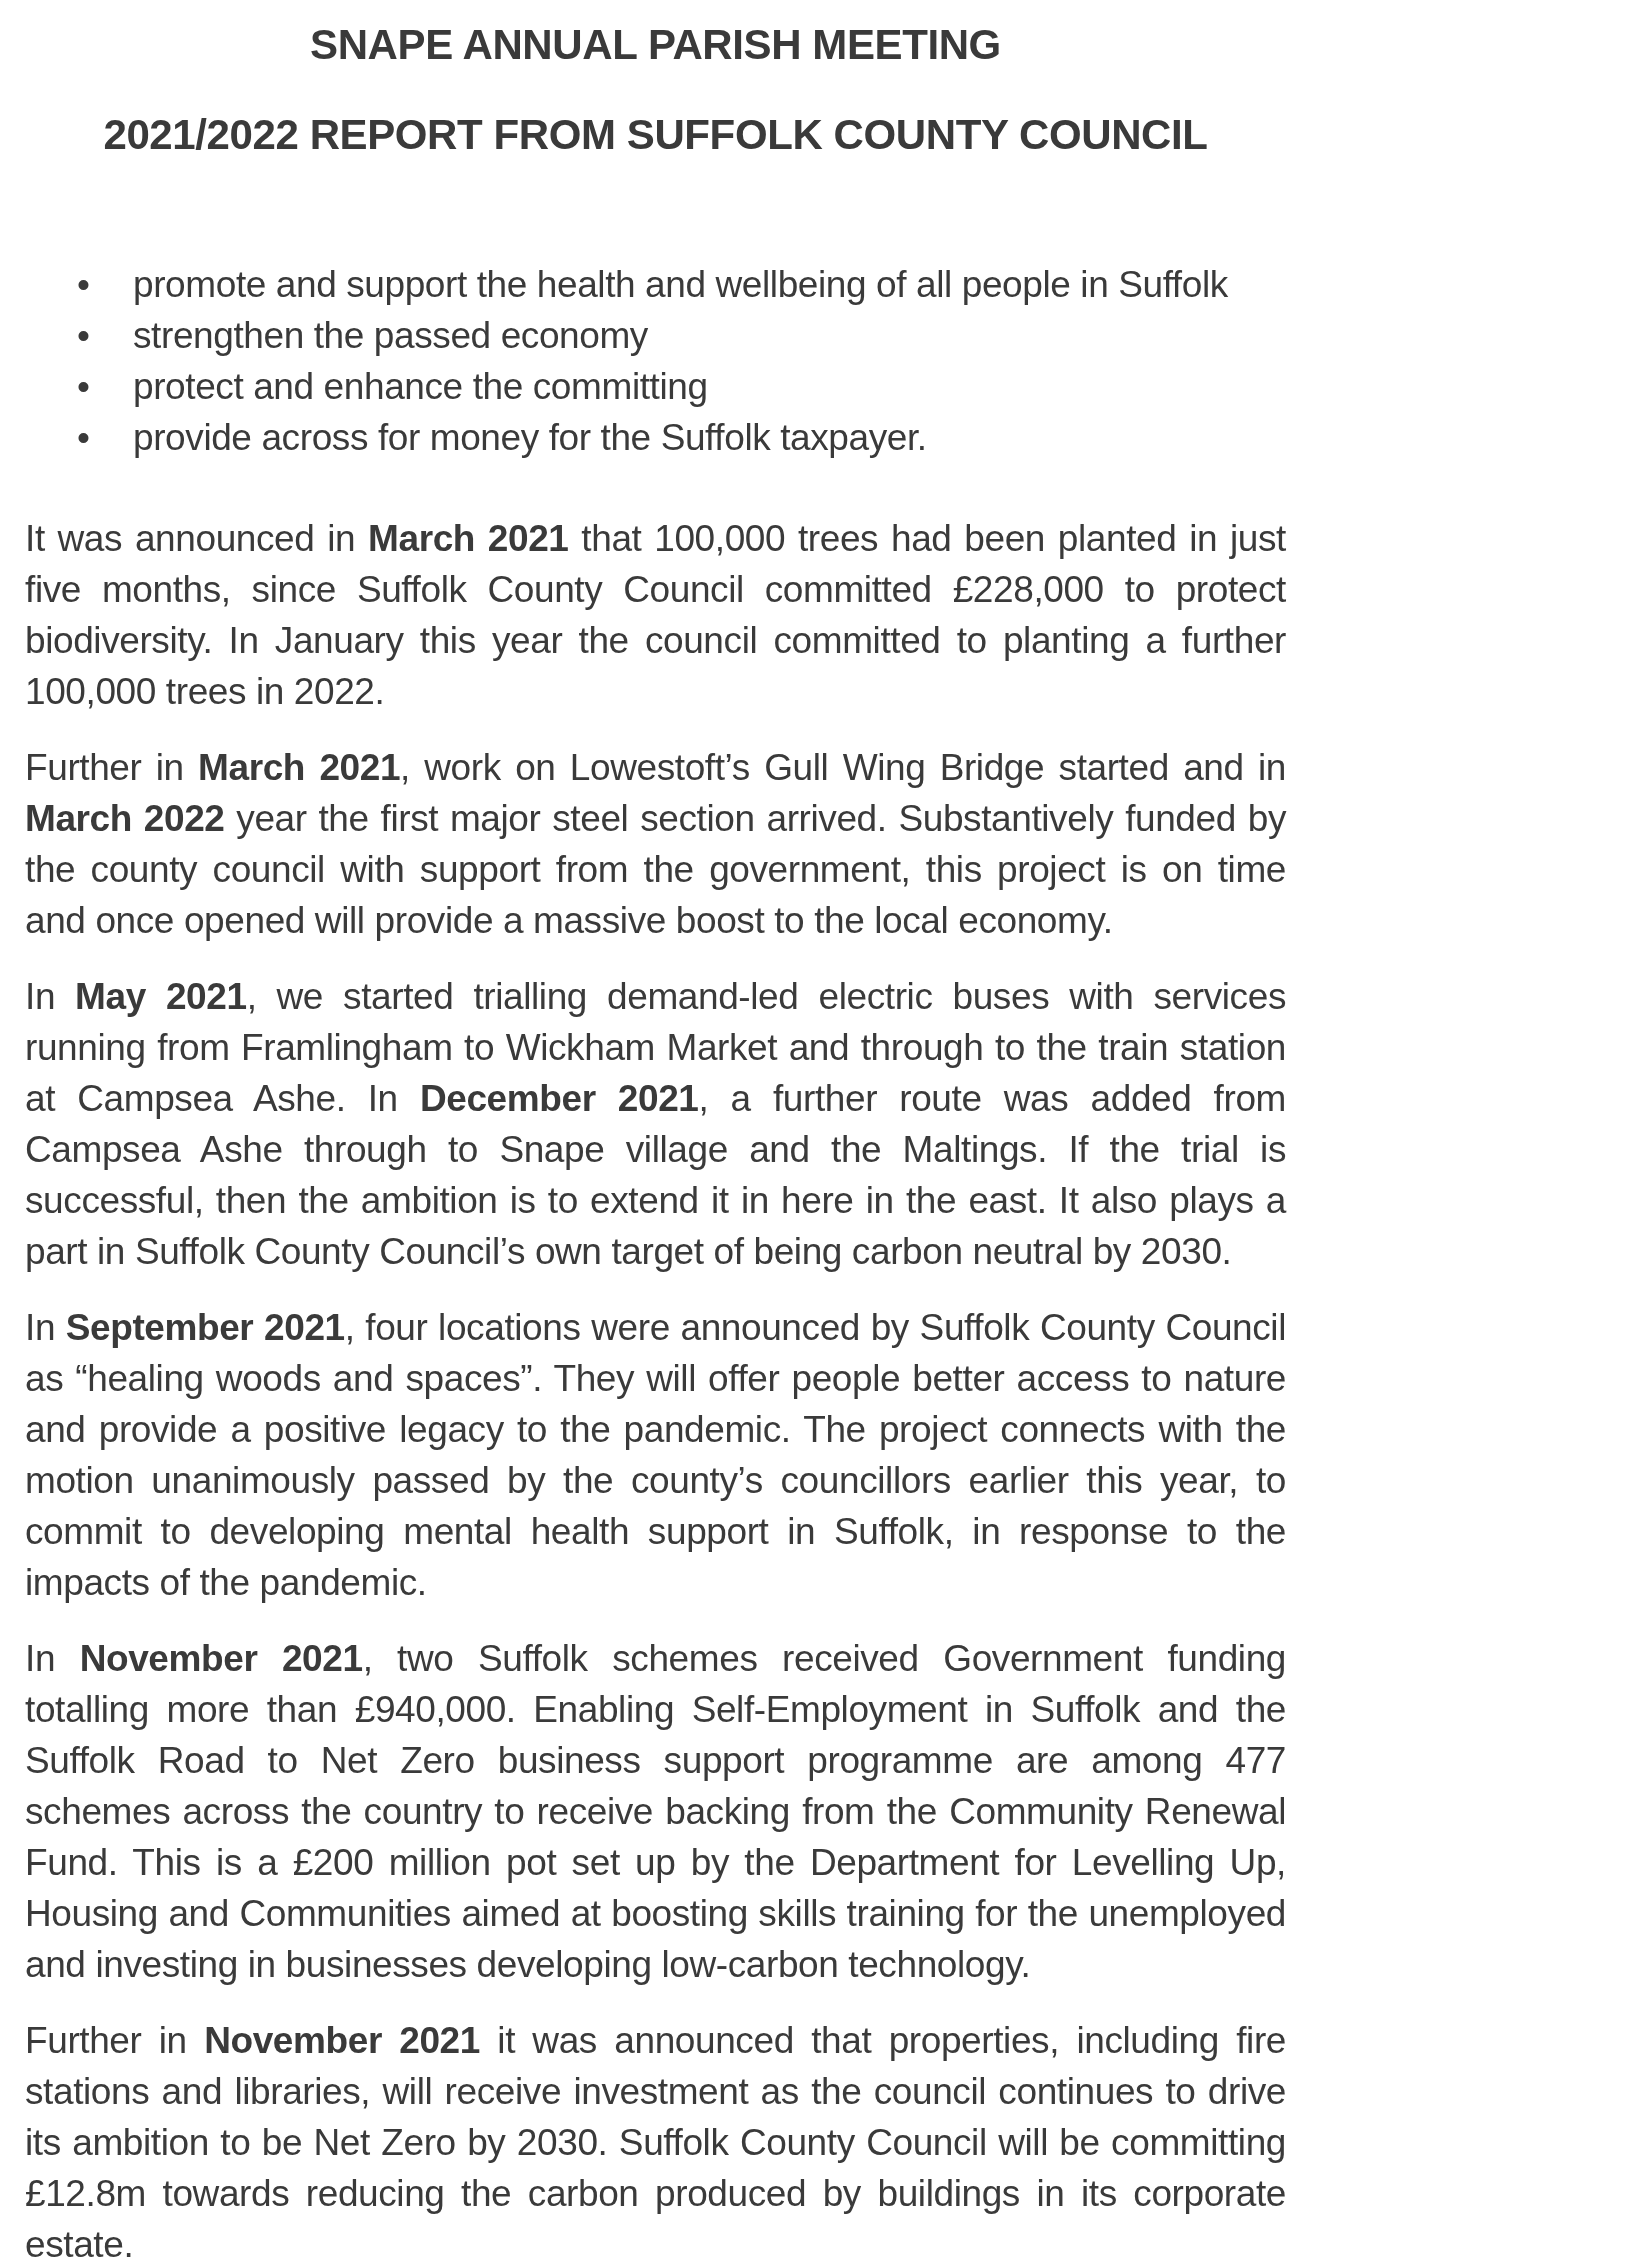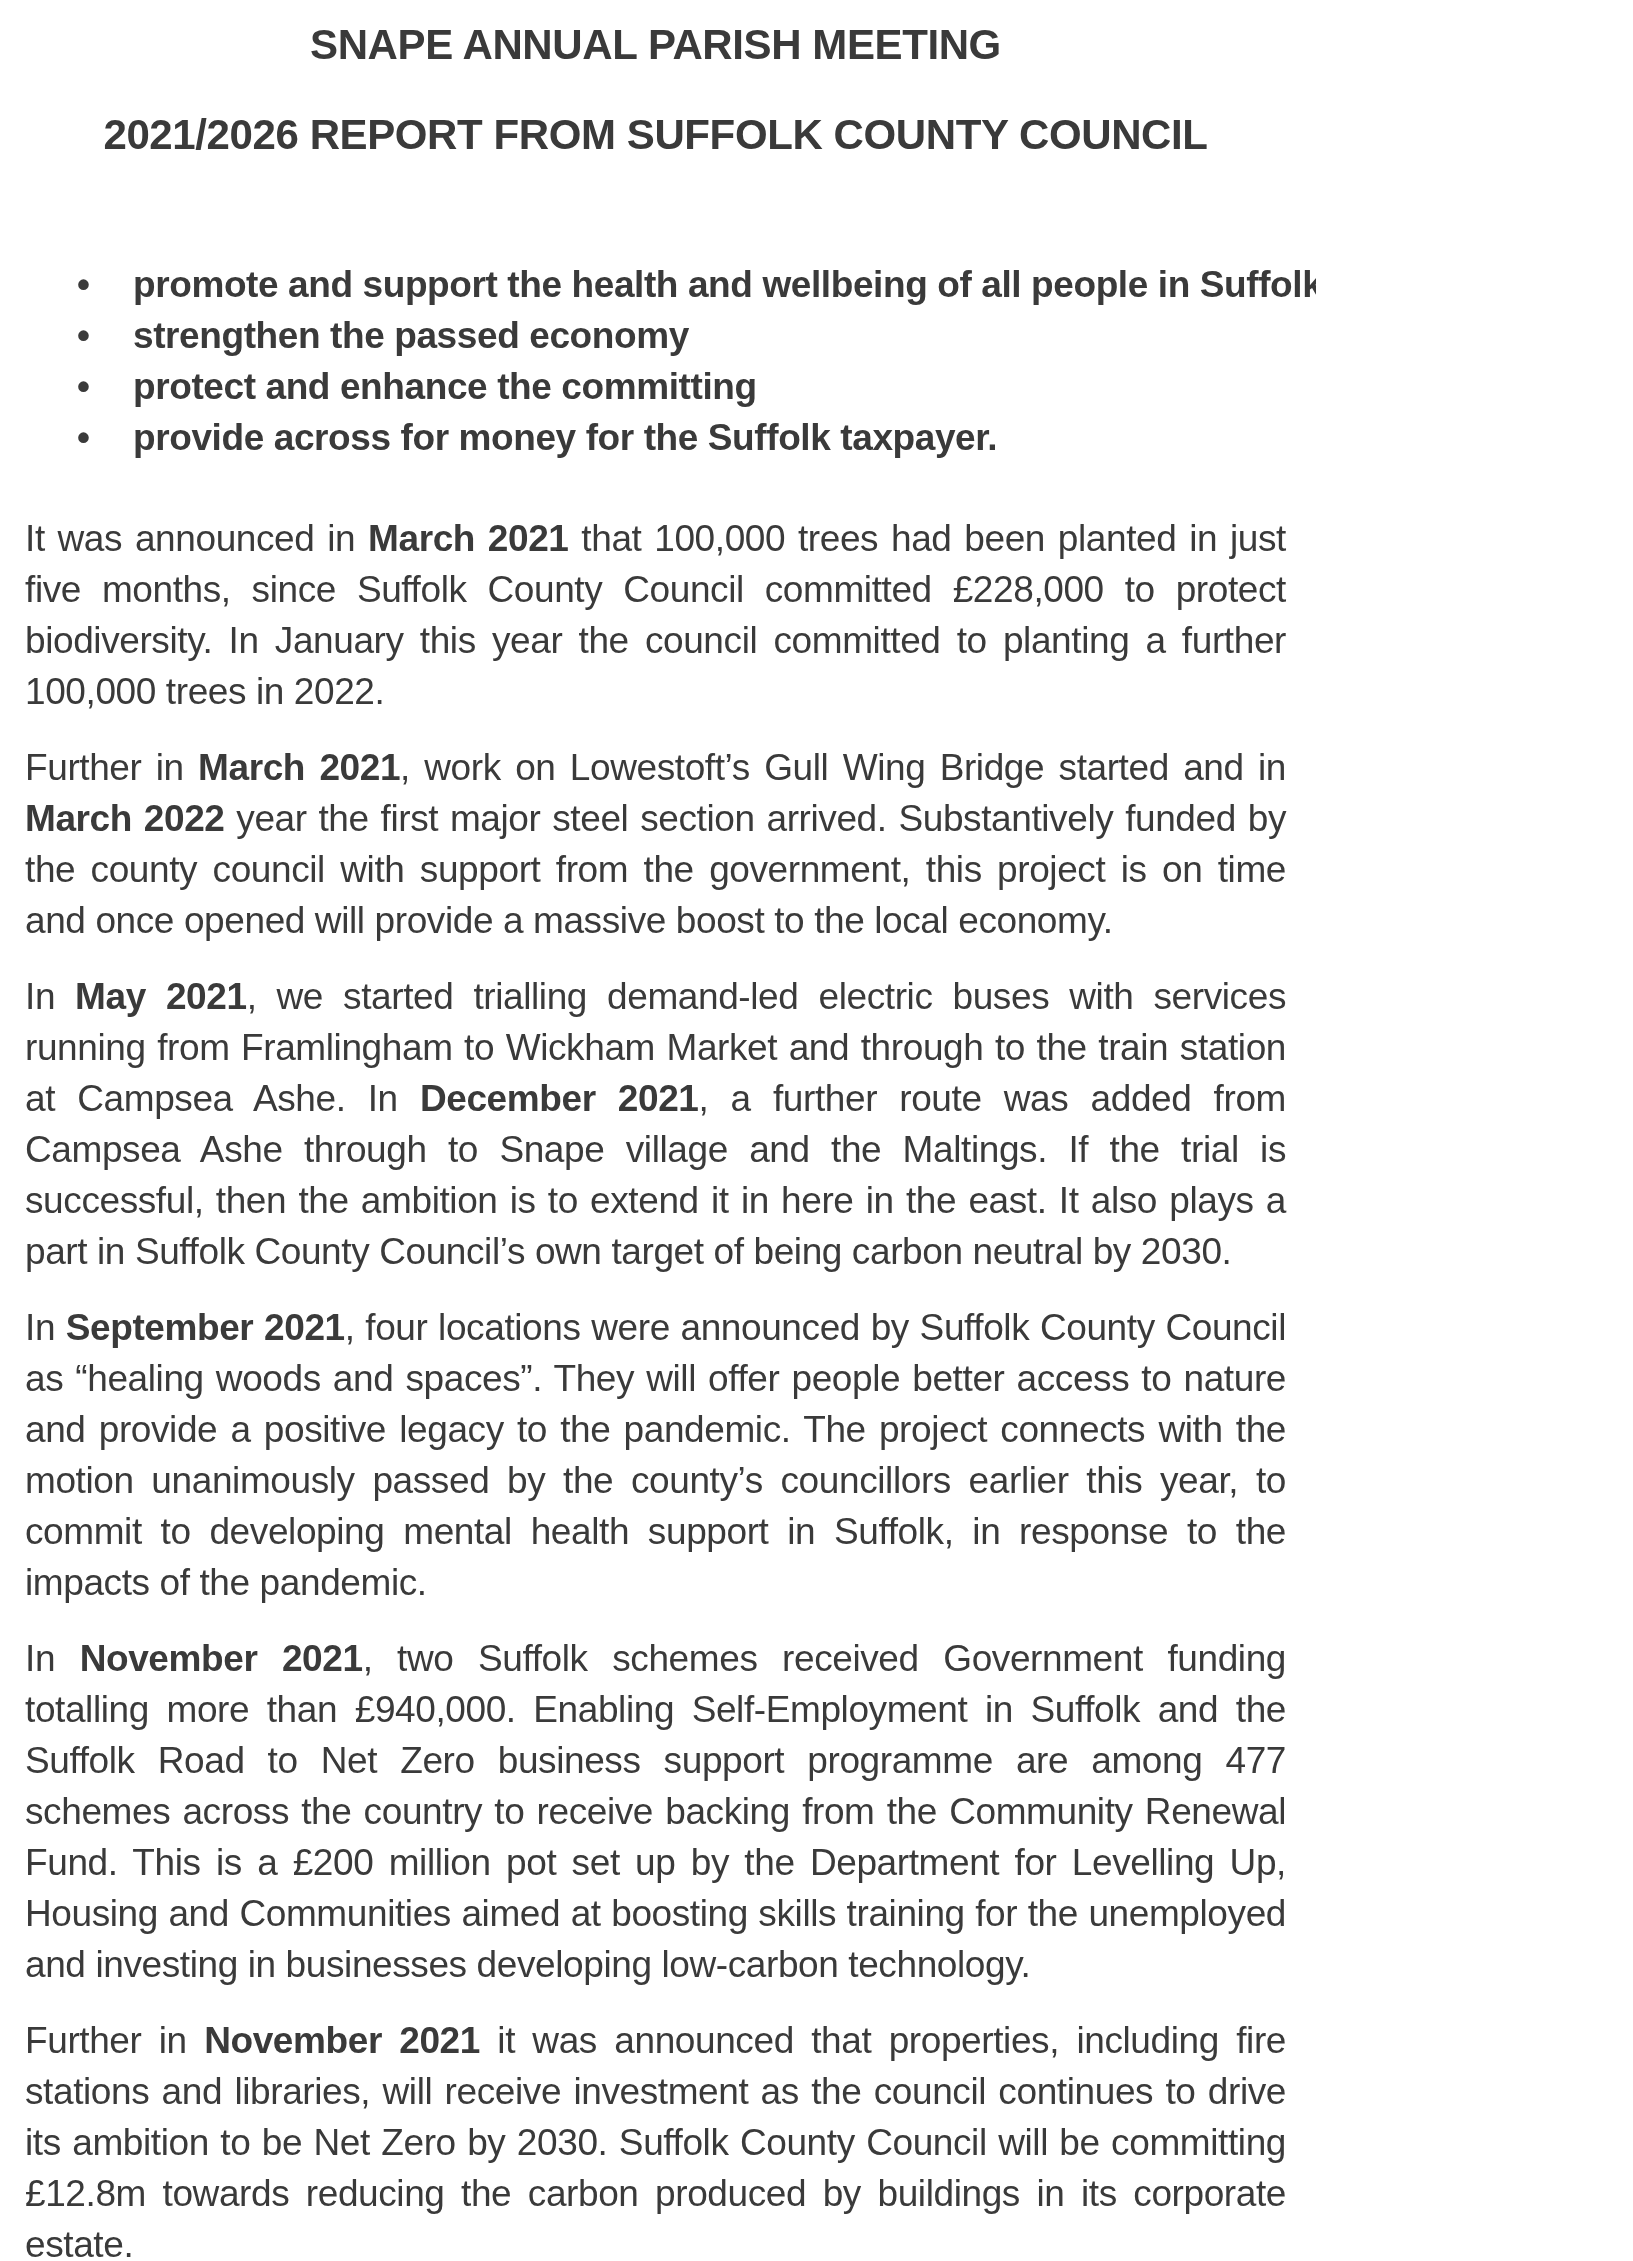--- a/index.html
+++ b/index.html
@@ -31,21 +31,20 @@
   .doc-title   { margin: 0 0 39px 0; }
   .doc-subtitle{ margin: 0 0 99px 0; }
   .intro {
     margin: 0 0 59px 0;
     white-space: nowrap;
   }
   .priorities {
     margin: 0 0 50px 0;
     padding: 0;
     list-style: none;
-    font-weight: bold;
   }
   .priorities li {
     position: relative;
     padding-left: 108px;
     line-height: 51px;
     white-space: nowrap;
   }
   .priorities li::before {
     content: "\2022";
     position: absolute;
@@ -61,21 +60,21 @@
     text-align: justify;
   }
   .body-para:last-child { margin-bottom: 4px; }
   .body-para strong { font-weight: bold; }
 </style>
 </head>
 <body>
 
 <div class="page" style="--text-color: #3a3a3a; --bg-color: #ffffff;">
   <h1 class="doc-title">SNAPE ANNUAL PARISH MEETING</h1>
-  <h2 class="doc-subtitle">2021/2026 REPORT FROM SUFFOLK COUNTY COUNCIL</h2>
+  <h2 class="doc-subtitle">2021/2022 REPORT FROM SUFFOLK COUNTY COUNCIL</h2>
   <ul class="priorities">
       <li>promote and support the health and wellbeing of all people in Suffolk</li>
       <li>strengthen the passed economy</li>
       <li>protect and enhance the committing</li>
       <li>provide across for money for the Suffolk taxpayer.</li>
     </ul>
   <div id="paragraph-host">
       <p class="body-para"><span>It was announced in </span><strong>March 2021</strong><span> that 100,000 trees had been planted in just five months, since Suffolk County Council committed £228,000 to protect biodiversity. In January this year the council committed to planting a further 100,000 trees in 2022.</span></p>
       <p class="body-para"><span>Further in </span><strong>March 2021</strong><span>, work on Lowestoft’s Gull Wing Bridge started and in </span><strong>March 2022</strong><span> year the first major steel section arrived. Substantively funded by the county council with support from the government, this project is on time and once opened will provide a massive boost to the local economy.</span></p>
       <p class="body-para"><span>In </span><strong>May 2021</strong><span>, we started trialling demand-led electric buses with services running from Framlingham to Wickham Market and through to the train station at Campsea Ashe. In </span><strong>December 2021</strong><span>, a further route was added from Campsea Ashe through to Snape village and the Maltings. If the trial is successful, then the ambition is to extend it in here in the east. It also plays a part in Suffolk County Council’s own target of being carbon neutral by 2030.</span></p>

